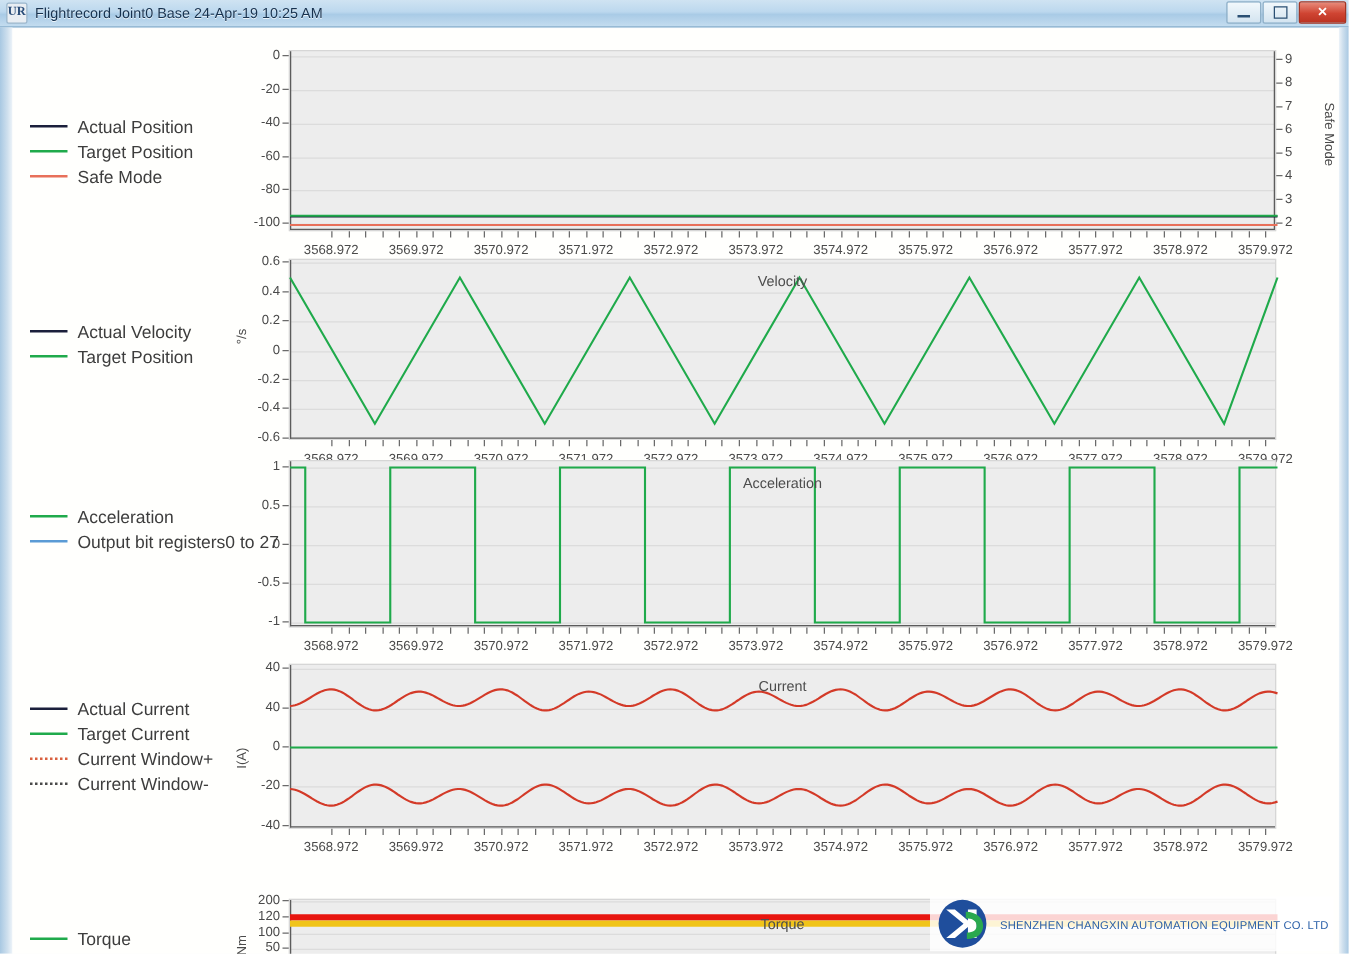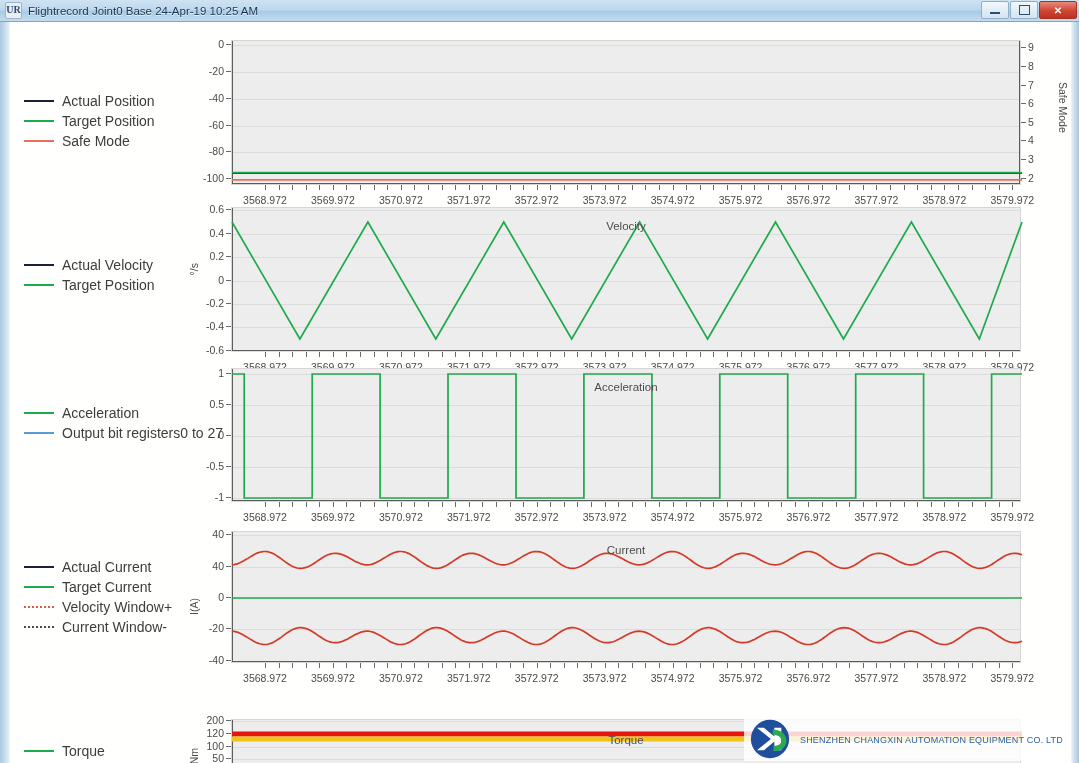--- a/index.html
+++ b/index.html
@@ -444,21 +444,21 @@
             <div class="lg-item">
               <span class="lg-swatch" style="border-top-color: rgb(27, 31, 59);"></span>
               <span class="lg-label">Actual Current</span>
             </div>
             <div class="lg-item">
               <span class="lg-swatch" style="border-top-color: rgb(31, 170, 75);"></span>
               <span class="lg-label">Target Current</span>
             </div>
             <div class="lg-item">
               <span class="lg-swatch dotted" style="border-top-color: rgb(217, 96, 63);"></span>
-              <span class="lg-label">Velocity Window+</span>
+              <span class="lg-label">Current Window+</span>
             </div>
             <div class="lg-item">
               <span class="lg-swatch dotted" style="border-top-color: rgb(74, 74, 74);"></span>
               <span class="lg-label">Current Window-</span>
             </div>
           </div>
           <div class="ylabel" style="left: 178px; top: 575px;">I(A)</div>
           <div class="plotwrap" style="left: 221px; top: 508px; width: 790px; height: 132px;">
             <div class="plot" style="width: 790px; height: 132px;">
               <div class="gridline" style="top: 3.14286px;"></div>

